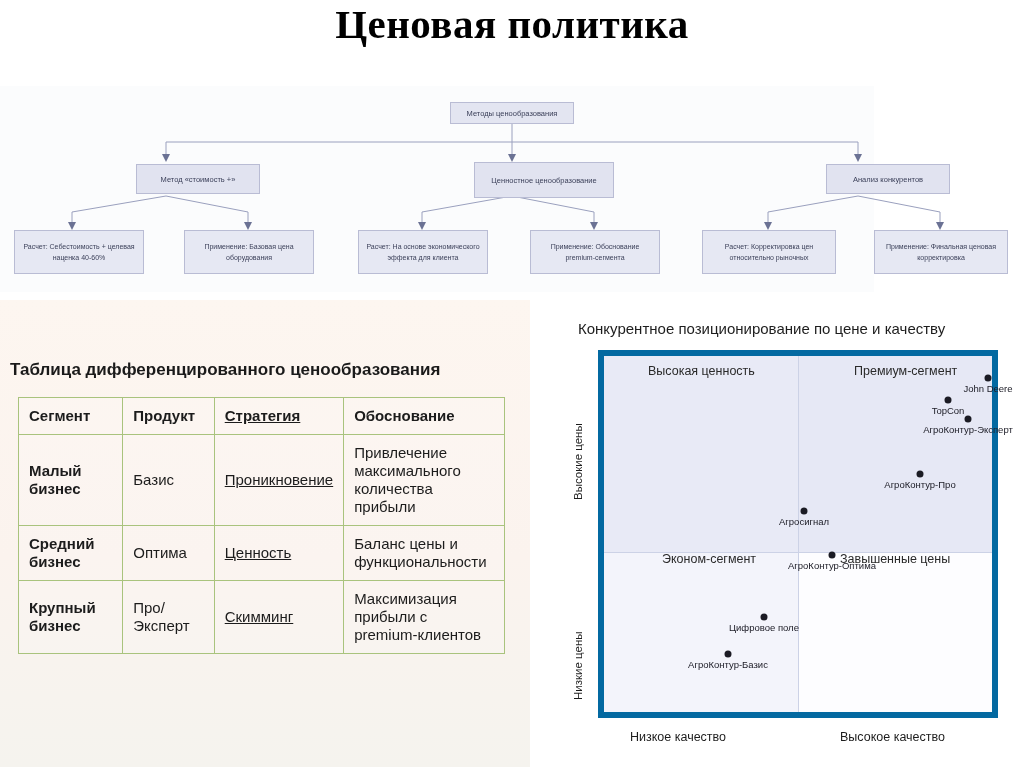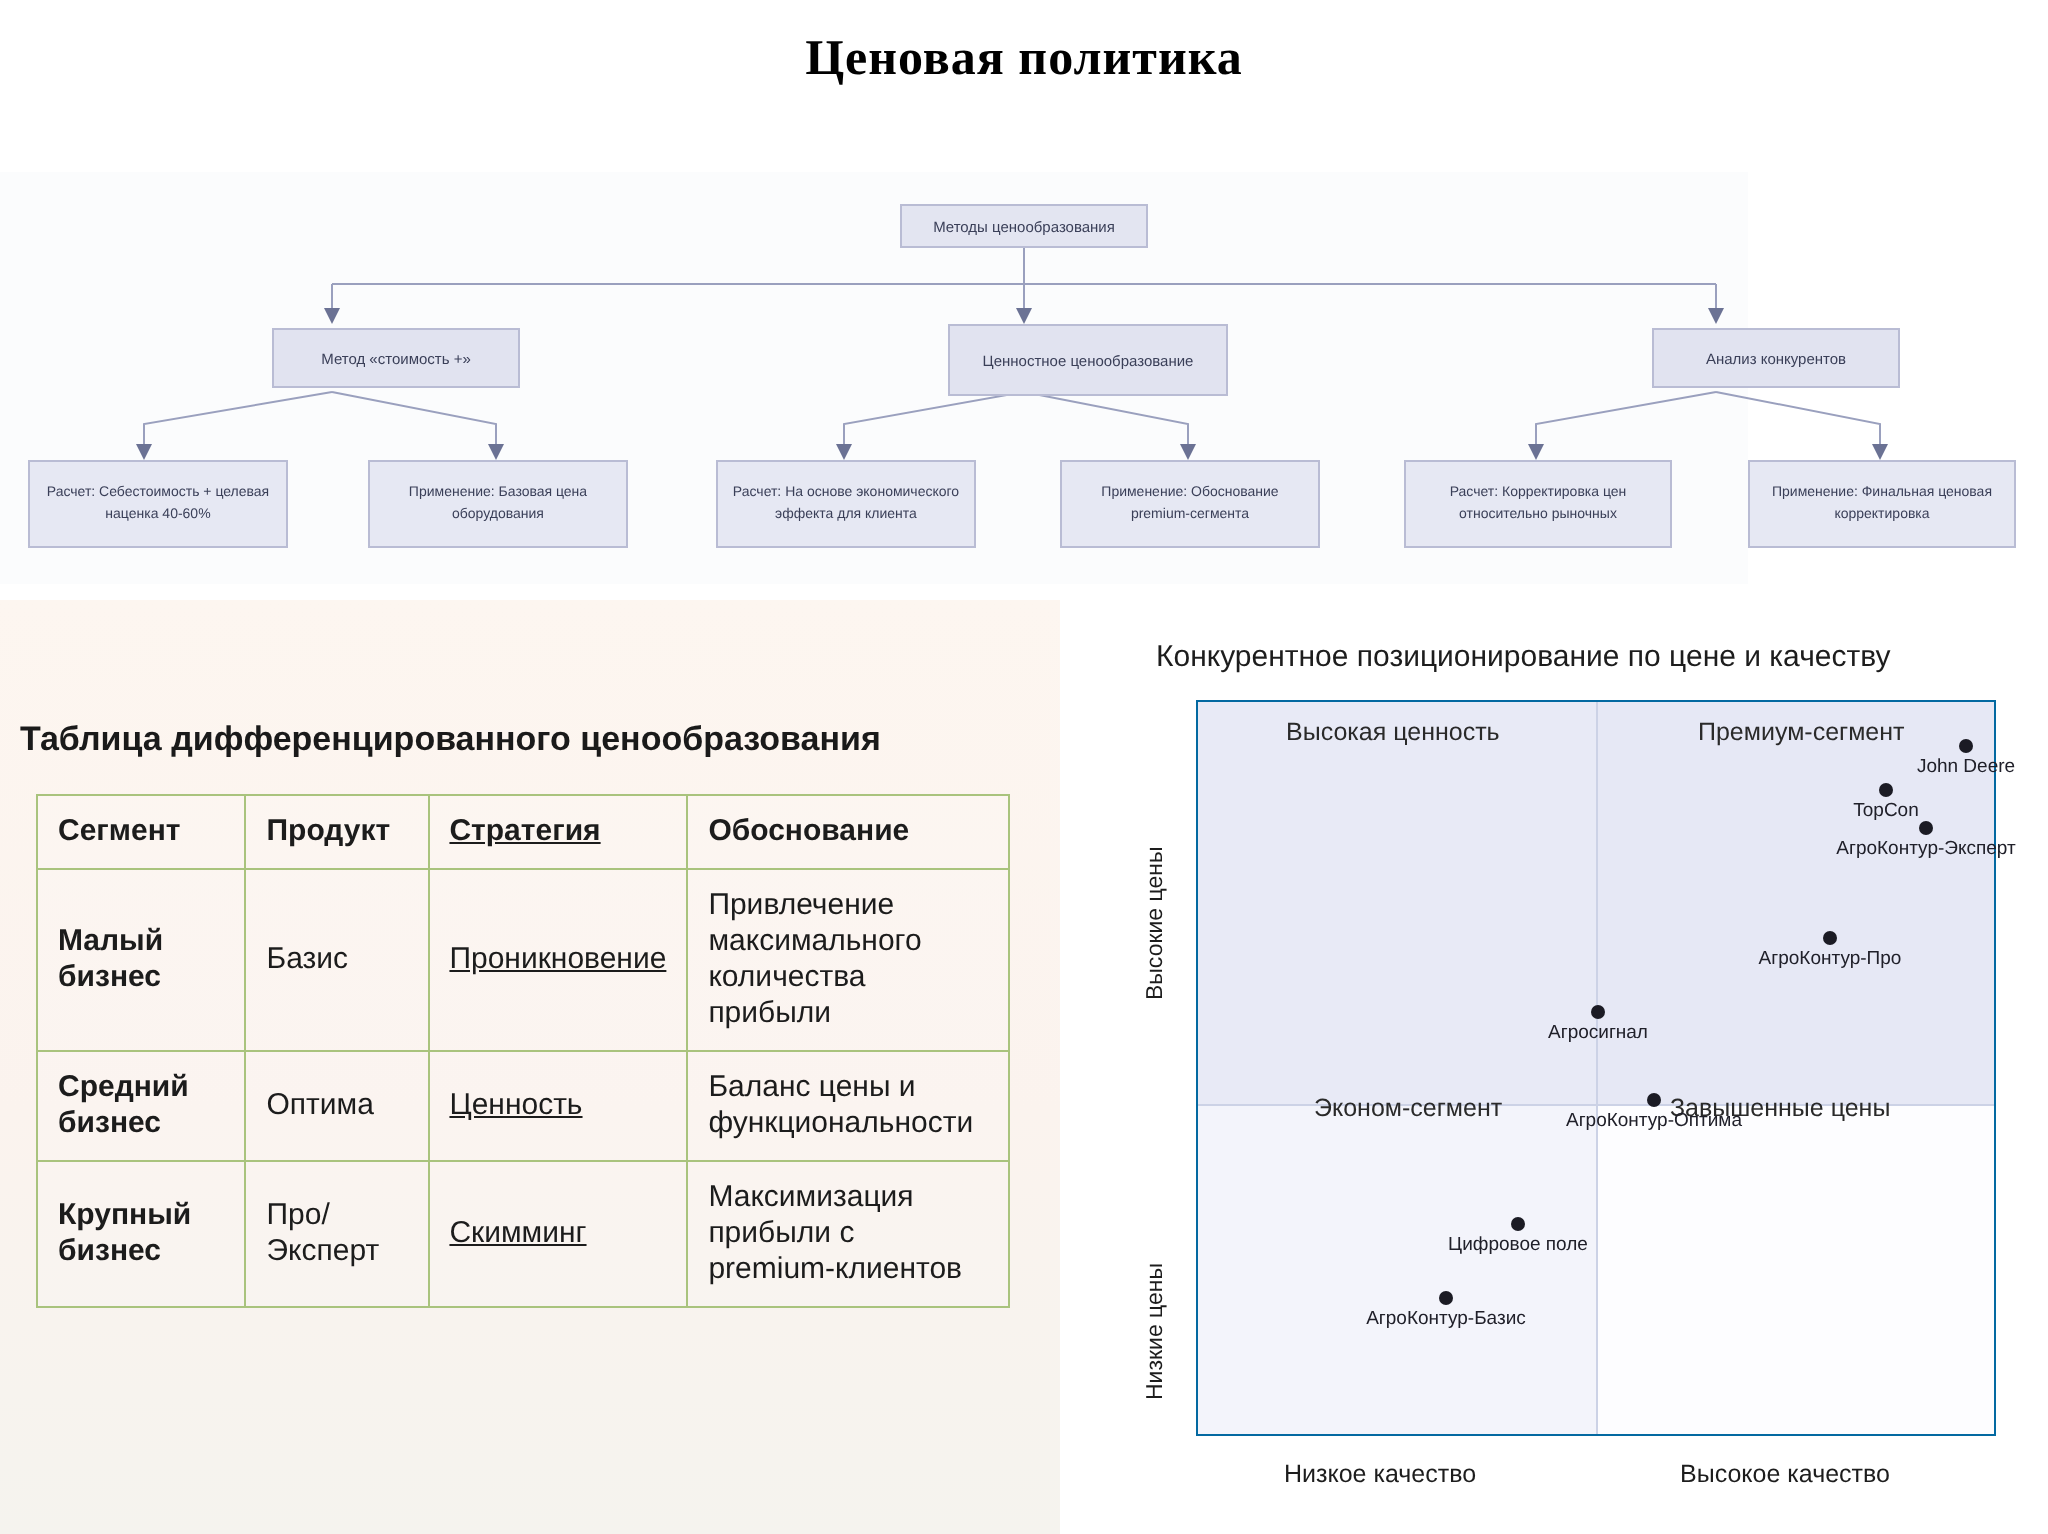--- a/index.html
+++ b/index.html
@@ -4,24 +4,24 @@
 <style>
   html,body{margin:0;padding:0;}
   body{
     width:1024px;height:767px;
     background:#ffffff;
     font-family:"Liberation Sans", sans-serif;
     position:relative;overflow:hidden;
   }
   
   .slide-title{
-    position:absolute;left:0;top:16px;width:1024px;
+    position:absolute;left:0;top:0;width:1024px;
     text-align:center;
     font-family:"Liberation Serif", serif;
-    font-weight:bold;font-size:25px;color:#000;
+    font-weight:bold;font-size:41px;color:#000;
     letter-spacing:.5px;
   }
   
   .diagram{
     position:absolute;left:0;top:86px;width:874px;height:206px;
     background:#fbfcfd;
   }
   .node{
     position:absolute;
     background:#e3e5f1;
@@ -68,21 +68,21 @@
   .chart-panel{
     position:absolute;left:530px;top:300px;width:494px;height:467px;
     background:#ffffff;
   }
   .chart-title{
     position:absolute;left:48px;top:20px;width:440px;
     font-size:15px;color:#1d1d1d;
   }
   .plot{
     position:absolute;left:68px;top:50px;width:400px;height:368px;
-    border:1px solid #0369a1;
+    border:6px solid #0369a1;
     background:#fdfdff;
     box-sizing:border-box;
   }
   .quad{position:absolute;box-sizing:border-box;}
   .q-tl{left:0;top:0;width:50%;height:55%;background:#e8eaf6;}
   .q-tr{left:50%;top:0;width:50%;height:55%;background:#e6e8f5;}
   .q-bl{left:0;top:55%;width:50%;height:45%;background:#f3f4fb;}
   .q-br{left:50%;top:55%;width:50%;height:45%;background:#fdfdff;}
   .axis-v{position:absolute;left:50%;top:0;width:1px;height:100%;background:#ccd2e6;}
   .axis-h{position:absolute;left:0;top:55%;width:100%;height:1px;background:#ccd2e6;}
@@ -220,15 +220,15 @@
         <div class="pt" style="left: 160px; top: 261.28px;"></div>
         <div class="pt-label" style="left: 160px; top: 266.28px;">Цифровое поле</div>
         <div class="pt" style="left: 124px; top: 298.08px;"></div>
         <div class="pt-label" style="left: 124px; top: 303.08px;">АгроКонтур-Базис</div>
       </div>
   </div>
 
   <div class="ax-y" style="left:42px;top:200px;">Высокие цены</div>
   <div class="ax-y" style="left:42px;top:400px;">Низкие цены</div>
 
-  <div class="ax-x" style="left:112px;top:430px;">Низкое качество</div>
+  <div class="ax-x" style="left:100px;top:430px;">Низкое качество</div>
   <div class="ax-x" style="left:310px;top:430px;">Высокое качество</div>
 </div>
 
 </body></html>

